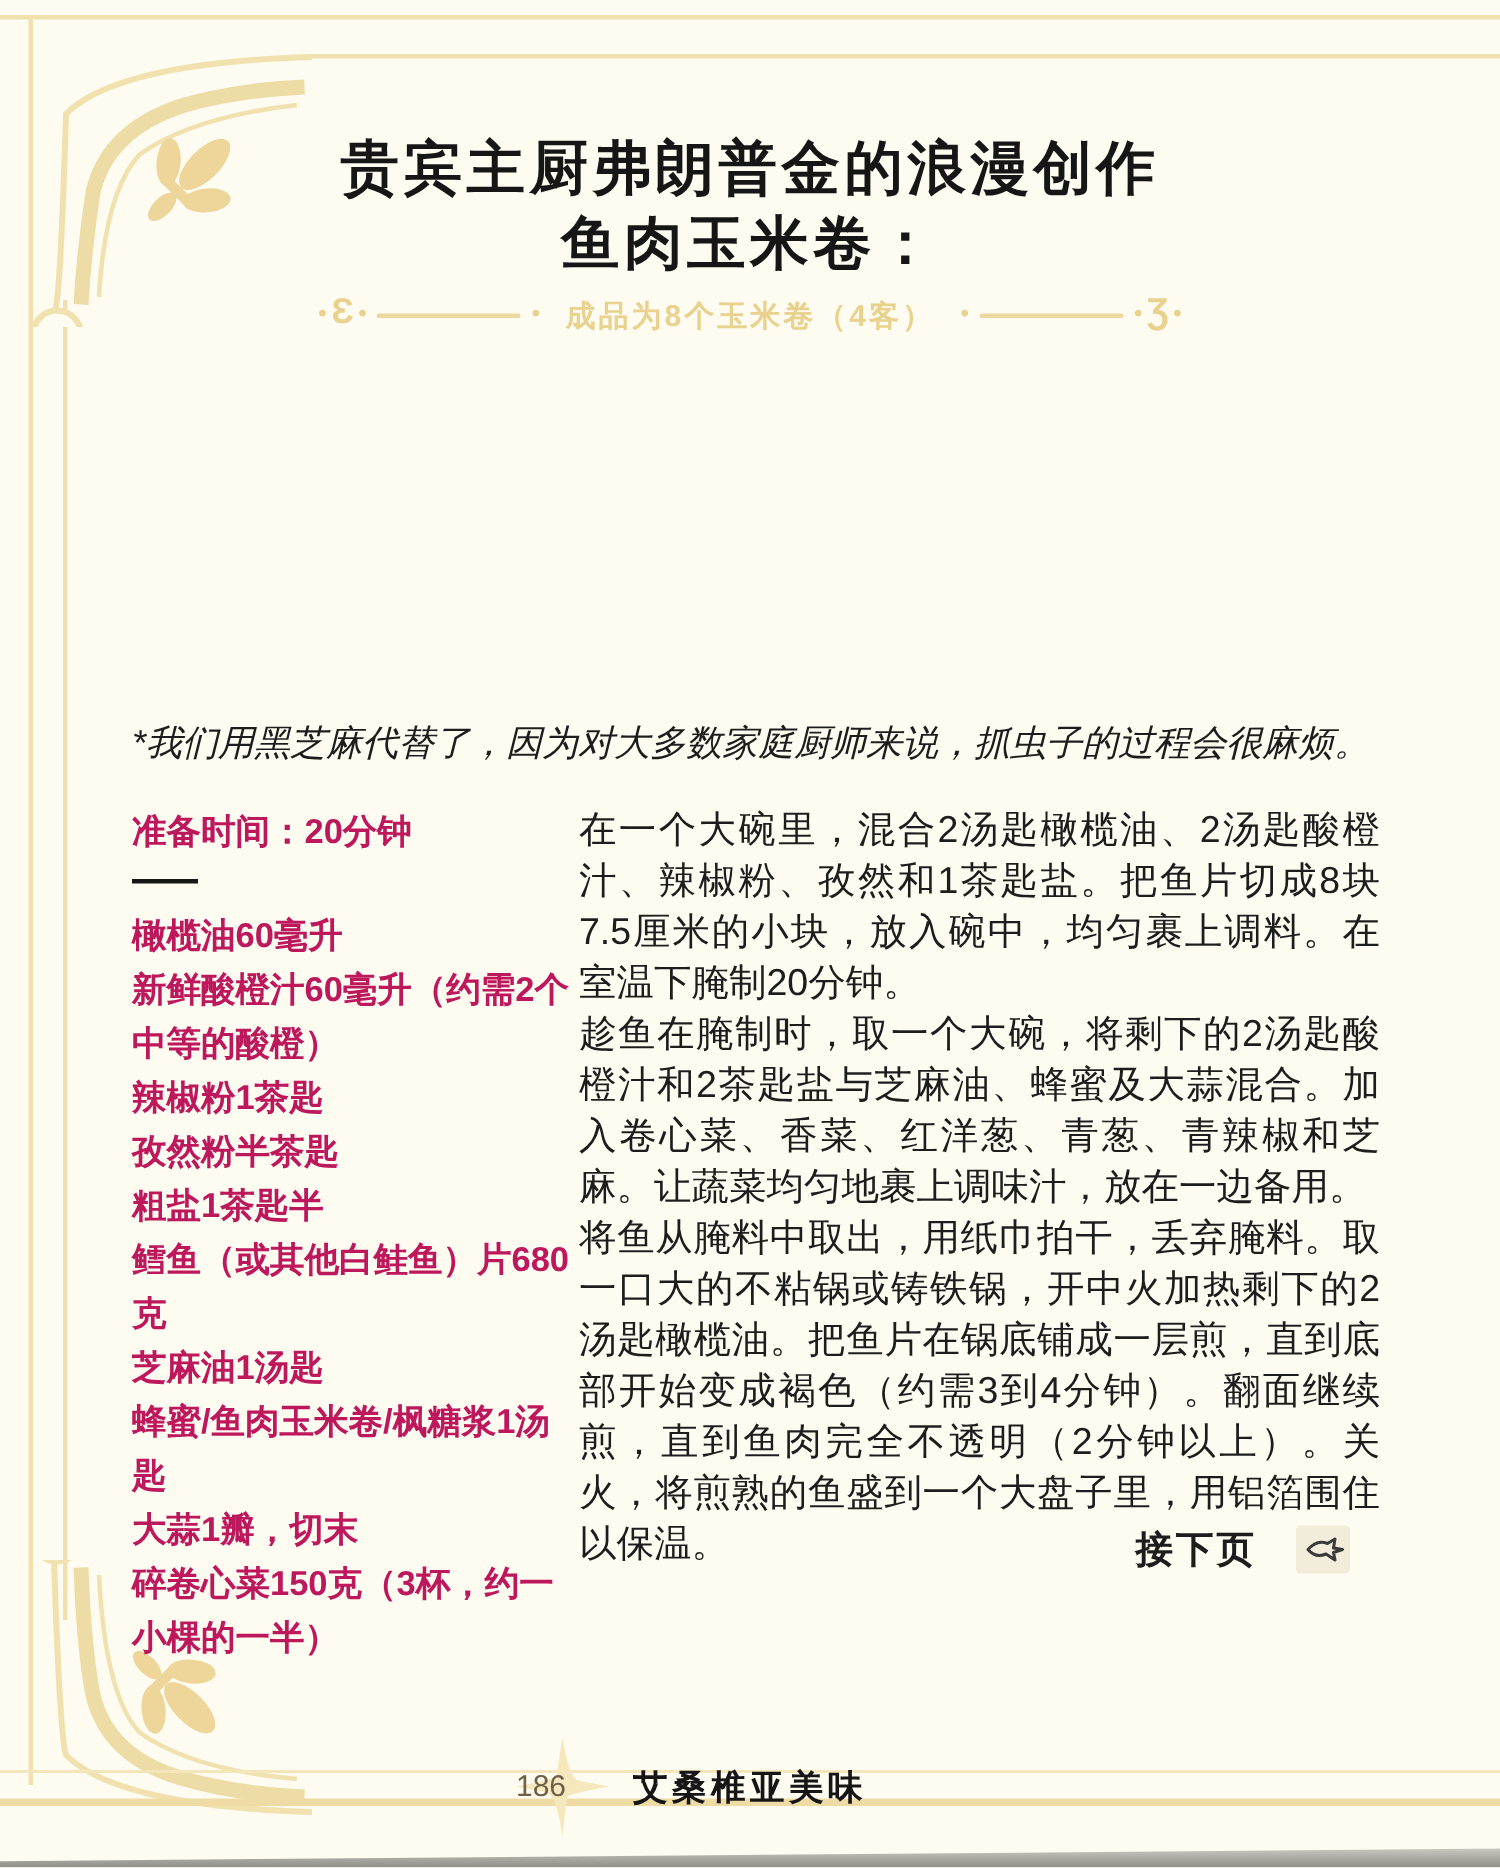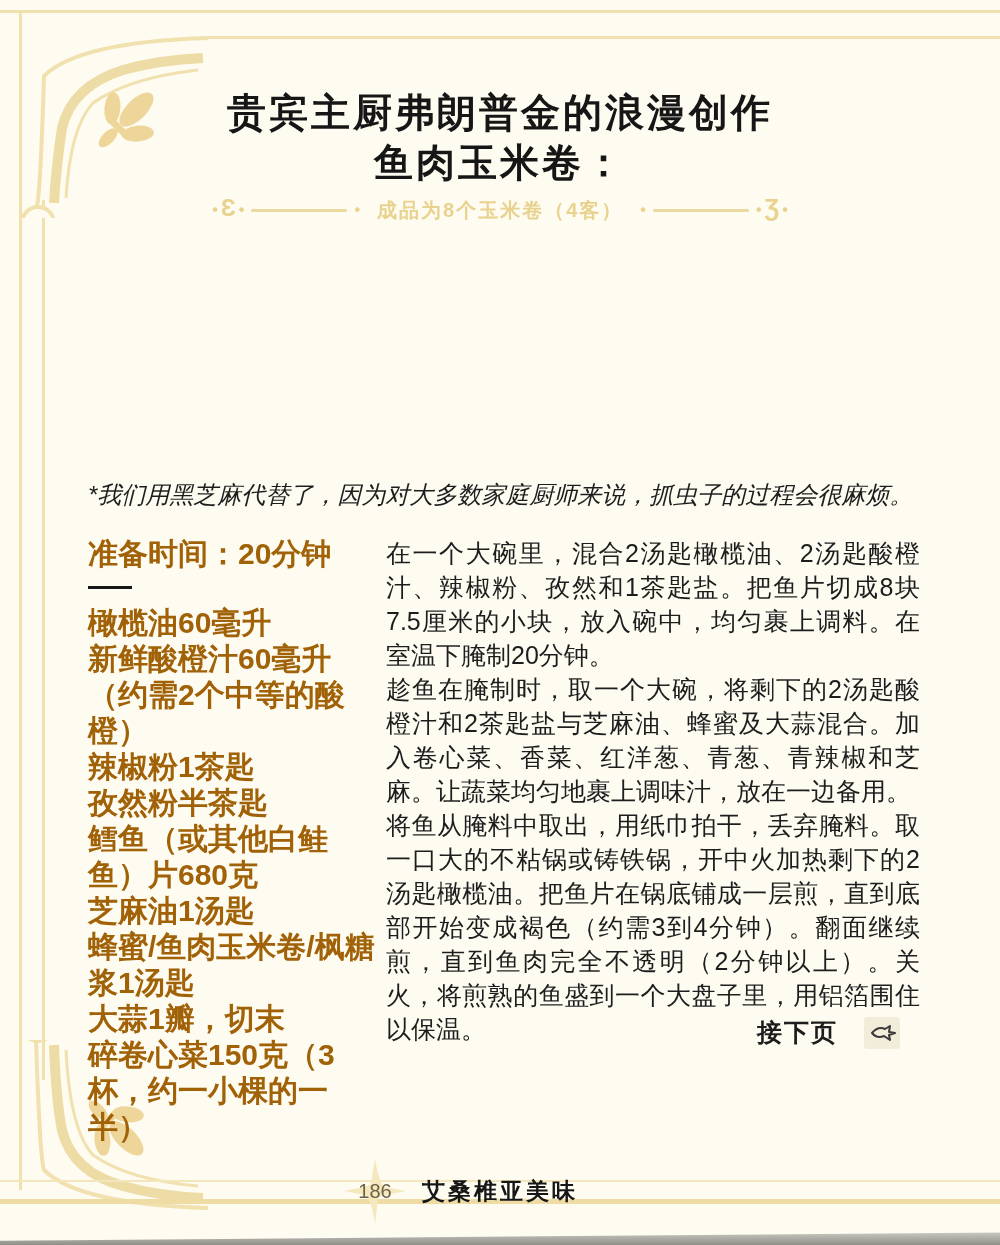--- a/index.html
+++ b/index.html
@@ -48,21 +48,21 @@
     text-align:justify;font-weight:500;
   }
   .footnote{
     position:absolute;left:88px;top:479px;width:828px;
     font-size:24px;font-style:italic;color:#1d1d1d;font-weight:500;
   }
   
   .columns{position:absolute;left:88px;top:536px;width:832px;display:flex;}
   .col-left{
     width:296px;flex:0 0 296px;
-    font-size:30px;font-weight:bold;color:#a16207;line-height:36px;
+    font-size:23px;font-weight:bold;color:#be185d;line-height:36px;
   }
   .col-left .divider{
     width:44px;height:3px;background:#161616;margin:14px 0 16px 0;
   }
   .col-left .ing{display:block;}
   .col-right{
     flex:1;margin-left:2px;
     font-size:25px;color:#1d1d1d;line-height:34px;font-weight:500;
     text-align:justify;
   }
@@ -77,21 +77,21 @@
     margin-left:14px;width:36px;height:32px;
     background:#f2ecdb;border-radius:3px;
     display:flex;align-items:center;justify-content:center;
   }
   .footer{position:absolute;left:0;top:1168px;width:1000px;height:60px;}
   .footer .f-line-thin{position:absolute;left:0;top:12px;width:1000px;height:2px;background:#f3e6bb;}
   .footer .f-line-thick{position:absolute;left:0;top:31px;width:1000px;height:5px;background:#eedca4;}
   .page-star{position:absolute;left:344px;top:-10px;width:62px;height:66px;}
   .page-num{
     position:absolute;left:344px;top:12px;width:62px;
-    text-align:center;font-size:20px;color:#6e6148;font-weight:500;
+    text-align:left;font-size:20px;color:#6e6148;font-weight:500;
   }
   .book-title{
     position:absolute;left:0;top:8px;width:1000px;text-align:center;
     font-size:23px;font-weight:bold;color:#161616;letter-spacing:3px;
   }
   .scan-edge{
     position:absolute;left:0;bottom:0;width:1000px;height:14px;
     background:linear-gradient(180deg,#cfcdc6,#8f8e88);
     clip-path:polygon(0 70%,100% 10%,100% 100%,0 100%);
   }
@@ -161,20 +161,21 @@
   <div class="footnote">*我们用黑芝麻代替了，因为对大多数家庭厨师来说，抓虫子的过程会很麻烦。</div>
 
   <div class="columns">
     <div class="col-left">
       <div>准备时间：20分钟</div>
       <div class="divider"></div>
       <span class="ing">橄榄油60毫升</span>
       <span class="ing">新鲜酸橙汁60毫升（约需2个中等的酸橙）</span>
       <span class="ing">辣椒粉1茶匙</span>
       <span class="ing">孜然粉半茶匙</span>
+      <span class="ing">粗盐1茶匙半</span>
       <span class="ing">鳕鱼（或其他白鲑鱼）片680克</span>
       <span class="ing">芝麻油1汤匙</span>
       <span class="ing">蜂蜜/鱼肉玉米卷/枫糖浆1汤匙</span>
       <span class="ing">大蒜1瓣，切末</span>
       <span class="ing">碎卷心菜150克（3杯，约一小棵的一半）</span>
     </div>
     <div class="col-right">
       <p>在一个大碗里，混合2汤匙橄榄油、2汤匙酸橙汁、辣椒粉、孜然和1茶匙盐。把鱼片切成8块7.5厘米的小块，放入碗中，均匀裹上调料。在室温下腌制20分钟。</p>
       <p>趁鱼在腌制时，取一个大碗，将剩下的2汤匙酸橙汁和2茶匙盐与芝麻油、蜂蜜及大蒜混合。加入卷心菜、香菜、红洋葱、青葱、青辣椒和芝麻。让蔬菜均匀地裹上调味汁，放在一边备用。</p>
       <p>将鱼从腌料中取出，用纸巾拍干，丢弃腌料。取一口大的不粘锅或铸铁锅，开中火加热剩下的2汤匙橄榄油。把鱼片在锅底铺成一层煎，直到底部开始变成褐色（约需3到4分钟）。翻面继续煎，直到鱼肉完全不透明（2分钟以上）。关火，将煎熟的鱼盛到一个大盘子里，用铝箔围住以保温。</p>

